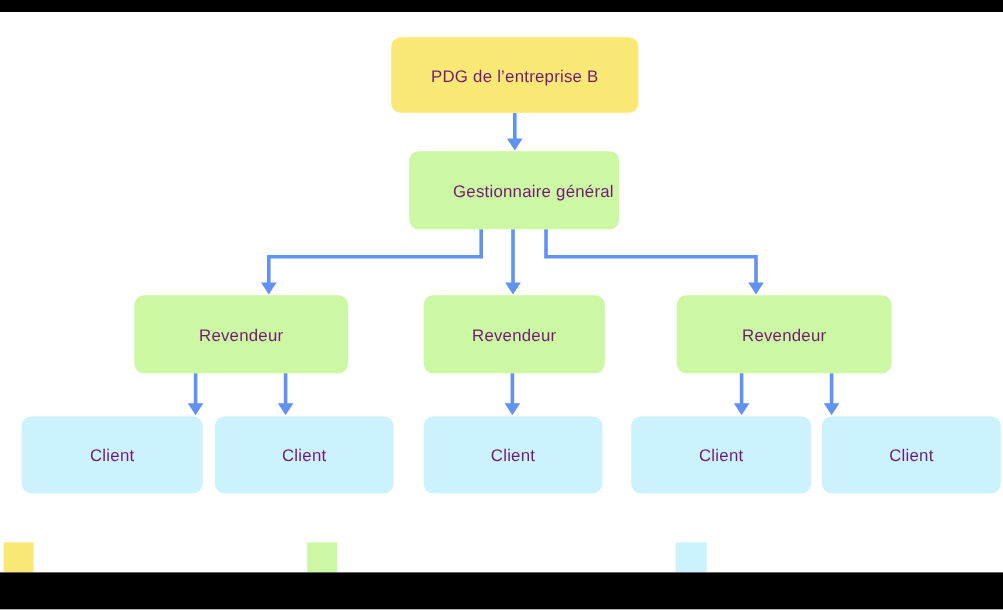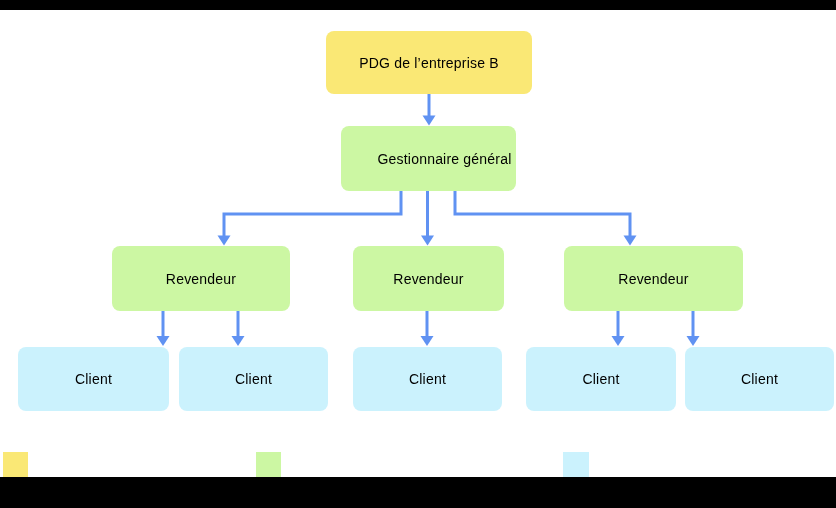--- a/index.html
+++ b/index.html
@@ -30,21 +30,21 @@
     pointer-events: none;
   }
 
   .node {
     position: absolute;
     border-radius: 8px;
     display: flex;
     align-items: center;
     justify-content: center;
     font-size: 14px;
-    color: #000000;
+    color: #701a75;
     letter-spacing: 0.2px;
     text-align: center;
     box-sizing: border-box;
   }
 
   .n-pdg { left: 326px; top: 31px;  width: 206px; height: 63px; }
   .n-mgr { left: 341px; top: 126px; width: 175px; height: 65px; }
   .n-r1  { left: 112px; top: 246px; width: 178px; height: 65px; }
   .n-r2  { left: 353px; top: 246px; width: 151px; height: 65px; }
   .n-r3  { left: 564px; top: 246px; width: 179px; height: 65px; }

